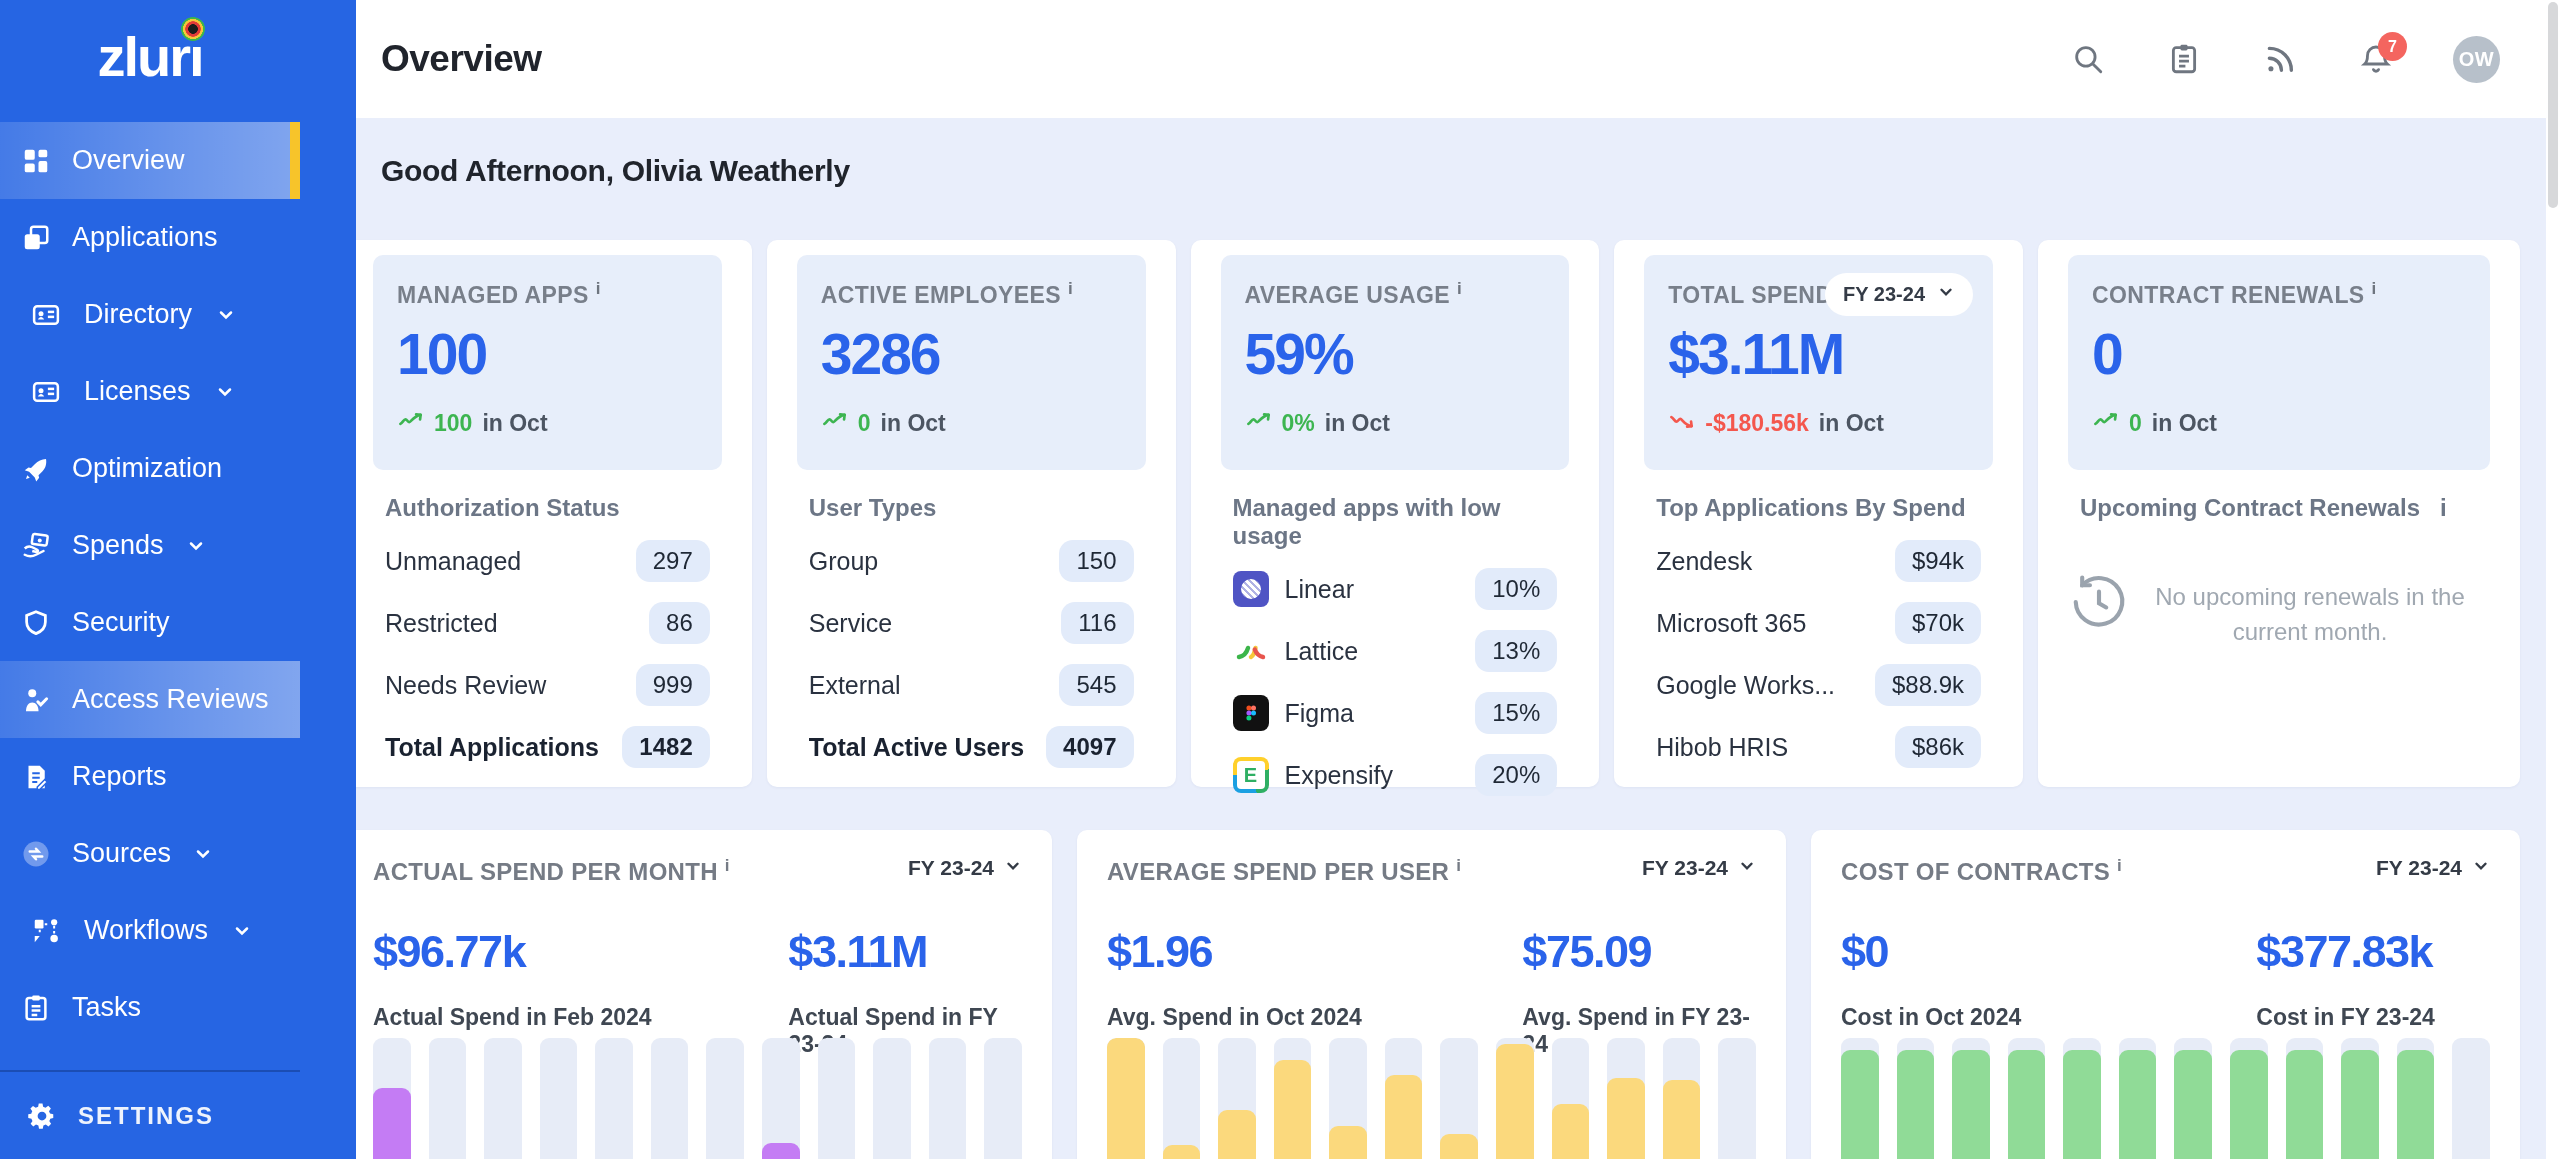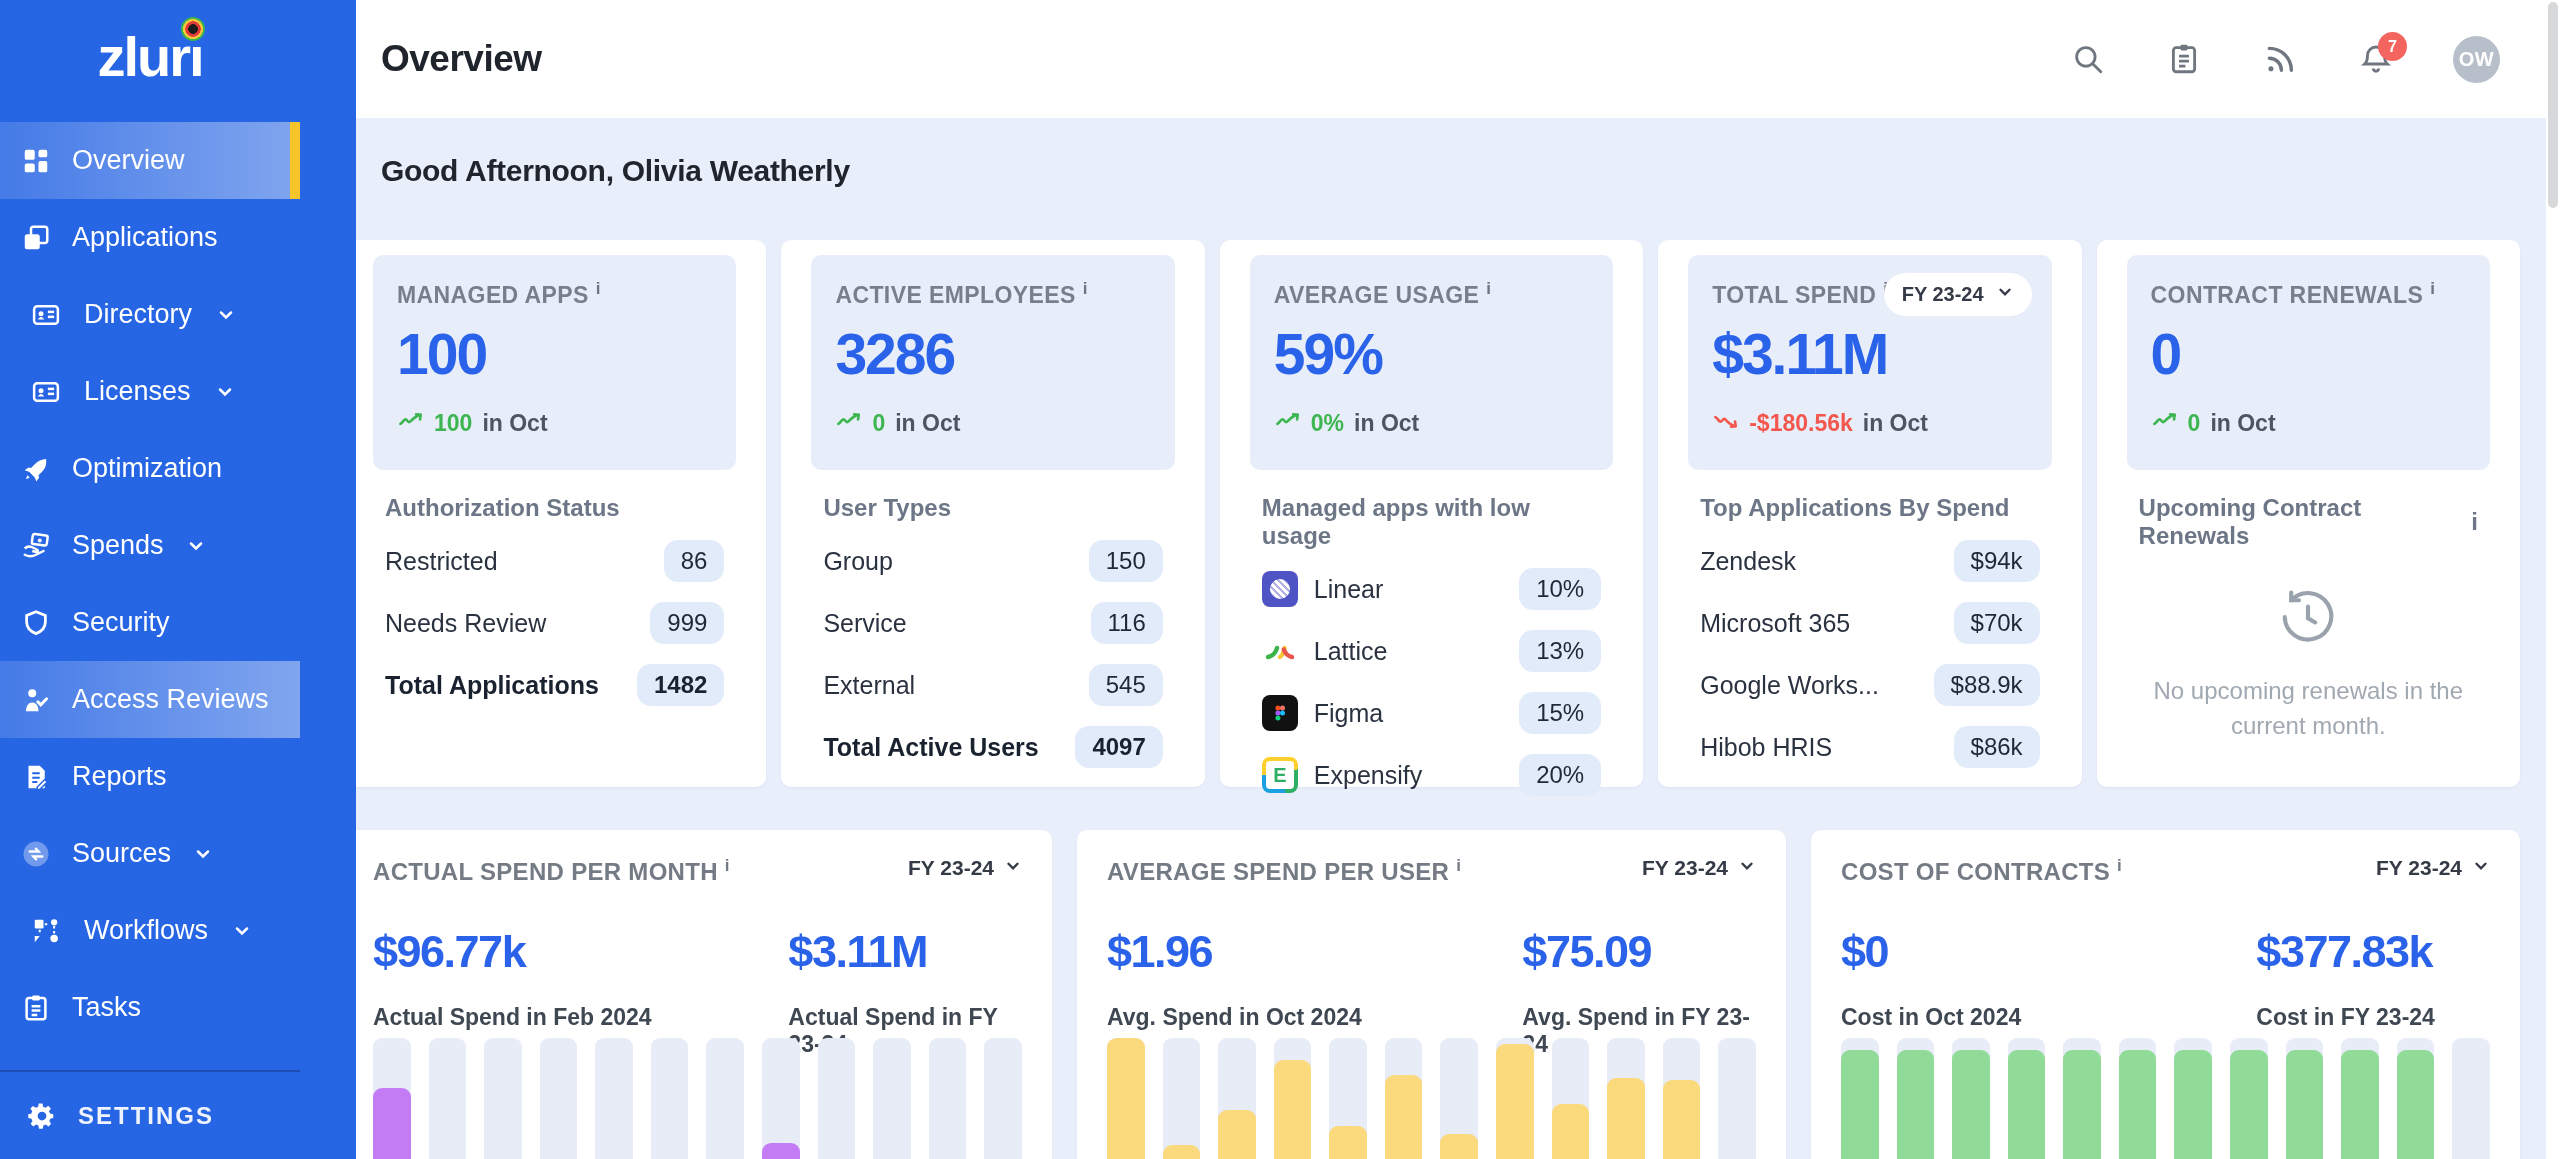--- a/index.html
+++ b/index.html
@@ -75,21 +75,21 @@
 
   .app-ic { width:36px; height:36px; border-radius:8px; display:flex; align-items:center; justify-content:center; flex:0 0 36px; }
   .app-ic.linear { background:#4f54c4; position:relative; }
   .app-ic.linear .lin-circle { width:20px; height:20px; border-radius:50%;
      background:repeating-linear-gradient(45deg,#fff 0 3px, rgba(255,255,255,0.55) 3px 5px); }
   .app-ic.figma { background:#111; }
   .app-ic.expensify { background:conic-gradient(#ffd02b 0 20%, #2eaf63 20% 45%, #1ba0e2 45% 75%, #ffd02b 75%); padding:4px; }
   .app-ic.expensify .exp-inner { width:100%; height:100%; background:#fff; border-radius:4px; display:flex; align-items:center; justify-content:center;
      color:#2eaf63; font-weight:800; font-size:20px; }
 
-  .empty-state { margin-top:36px; display:flex; flex-direction:column; align-items:center; }
+  .empty-state { margin-top:36px; display:flex; align-items:center; }
   .empty-state svg { width:62px; height:62px; }
   .empty-msg { margin-top:22px; width:360px; text-align:center; font-size:24px; line-height:1.45; color:#a0a8b1; }
 
   
   .row2 { display:grid; grid-template-columns:repeat(3,1fr); gap:25px; margin-top:43px; }
   .spend-card { position:relative; background:#fff; border-radius:10px; height:700px; padding:26px 30px; box-shadow:0 1px 3px rgba(23,43,99,0.05); }
   .sc-head { display:flex; align-items:flex-start; }
   .sc-title { font-size:24px; font-weight:700; color:#757b85; letter-spacing:0.3px; }
   .sc-title sup { font-size:17px; font-weight:600; margin-left:7px; }
   .fy-plain { margin-left:auto; display:flex; align-items:center; gap:10px; font-size:21px; font-weight:700; color:#343b46; cursor:pointer; }
@@ -326,20 +326,24 @@
                 </svg></span>
             <span class="tv-up">100</span>
             <span class="suffix">in Oct</span>
           </div>
         </div>
         <div class="section-title">
             <span>Authorization Status</span>
           </div>
         <div class="rows">
           <div class="s-row">
+              <span class="lab">Unmanaged</span>
+              <span class="pill">297</span>
+            </div>
+          <div class="s-row">
               <span class="lab">Restricted</span>
               <span class="pill">86</span>
             </div>
           <div class="s-row">
               <span class="lab">Needs Review</span>
               <span class="pill">999</span>
             </div>
           <div class="s-row total">
               <span class="lab">Total Applications</span>
               <span class="pill">1482</span>

